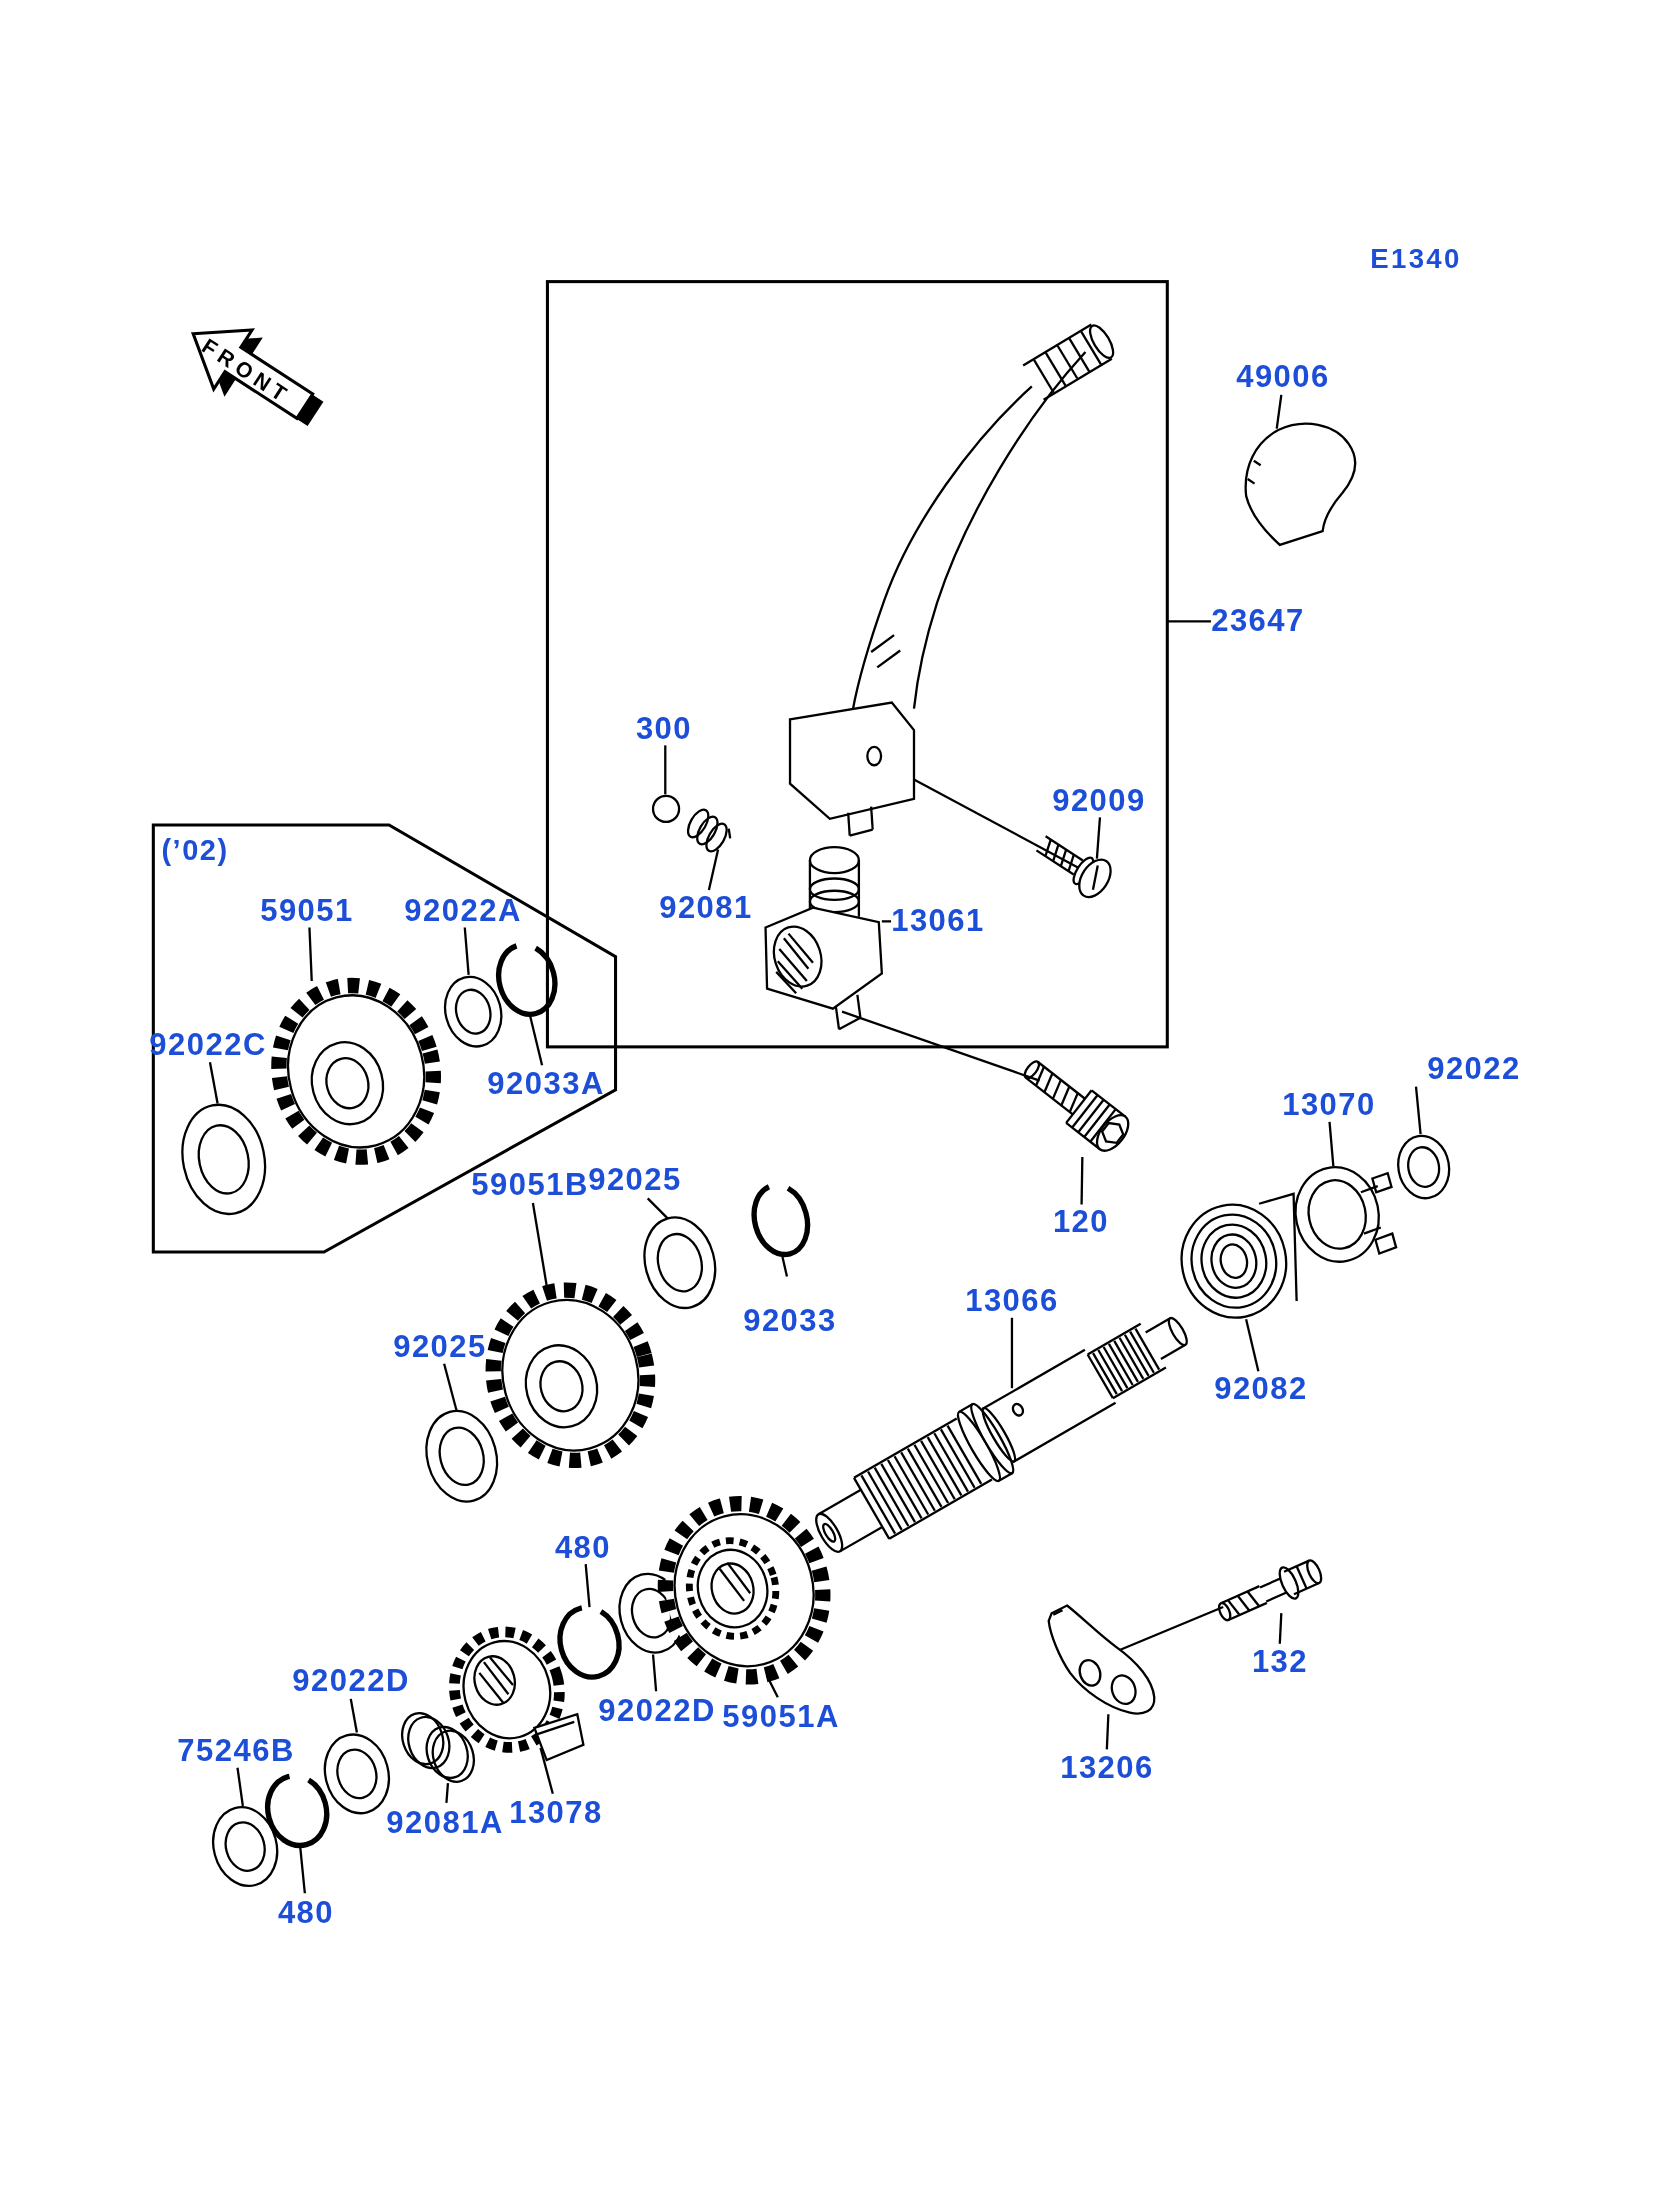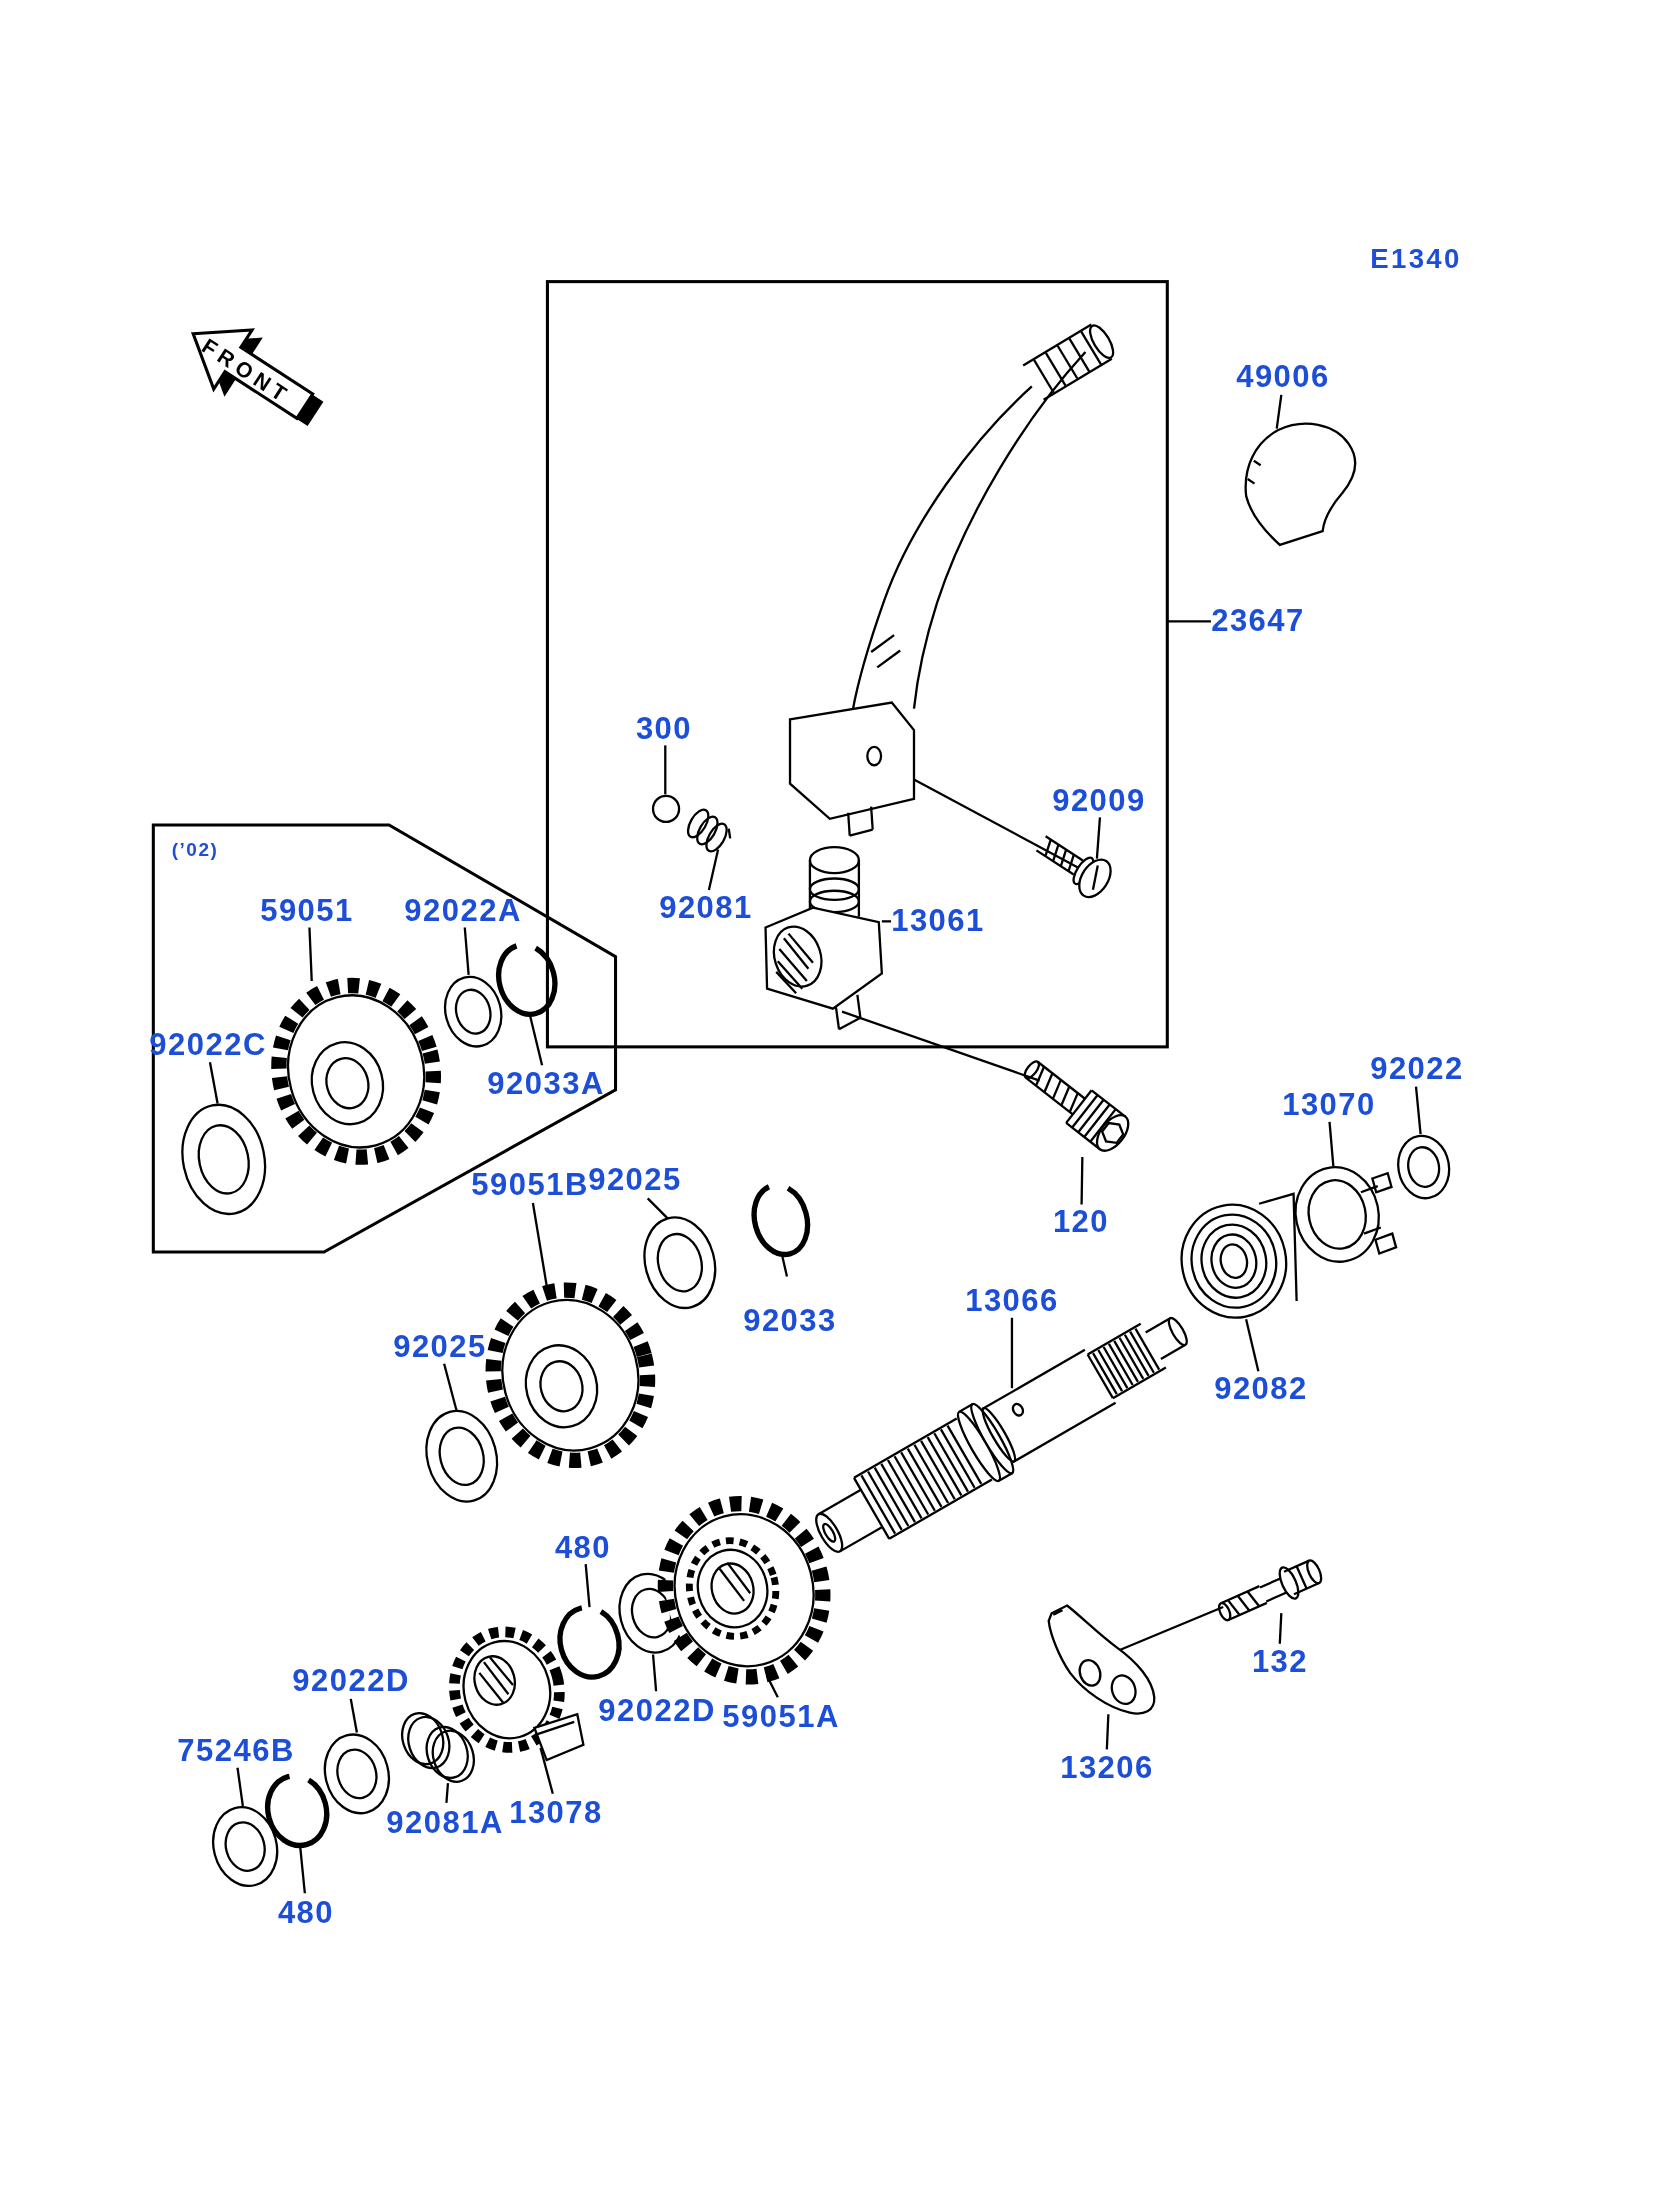--- a/index.html
+++ b/index.html
@@ -11,21 +11,21 @@
     position:absolute;
     transform:translate(-50%,-50%);
     font-family:"Liberation Sans", sans-serif;
     font-weight:bold;
     font-size:31px;
     letter-spacing:1.5px;
     color:#1d4ed8;
     white-space:nowrap;
   }
   .code-label{font-size:27.6px;letter-spacing:2.3px;}
-  .variant-label{font-size:19px;}
+  .variant-label{font-size:29px;}
   .front-label{
     position:absolute;
     transform:translate(-50%,-50%) rotate(33deg);
     font-family:"Liberation Sans", sans-serif;
     font-weight:bold;
     font-size:21.4px;
     letter-spacing:5.4px;
     color:#000;
   }
 </style>
@@ -359,21 +359,21 @@
 <div class="plabel" style="left:307px;top:911px;">59051</div>
 <div class="plabel" style="left:463px;top:911px;">92022A</div>
 <div class="plabel" style="left:208px;top:1045px;">92022C</div>
 <div class="plabel" style="left:546px;top:1084px;">92033A</div>
 <div class="plabel" style="left:530px;top:1185px;">59051B</div>
 <div class="plabel" style="left:635px;top:1180px;">92025</div>
 <div class="plabel" style="left:790px;top:1293px;margin-top:28px;">92033</div>
 <div class="plabel" style="left:440px;top:1347px;">92025</div>
 <div class="plabel" style="left:1012px;top:1301px;">13066</div>
 <div class="plabel" style="left:1329px;top:1105px;">13070</div>
-<div class="plabel" style="left:1417px;top:1069px;text-align:center;">92022</div>
+<div class="plabel" style="left:1474px;top:1069px;text-align:center;">92022</div>
 <div class="plabel" style="left:1081px;top:1222px;">120</div>
 <div class="plabel" style="left:1261px;top:1389px;">92082</div>
 <div class="plabel" style="left:1280px;top:1662px;">132</div>
 <div class="plabel" style="left:1107px;top:1768px;">13206</div>
 <div class="plabel" style="left:583px;top:1548px;">480</div>
 <div class="plabel" style="left:351px;top:1681px;">92022D</div>
 <div class="plabel" style="left:236px;top:1751px;">75246B</div>
 <div class="plabel" style="left:306px;top:1913px;">480</div>
 <div class="plabel" style="left:445px;top:1823px;">92081A</div>
 <div class="plabel" style="left:556px;top:1813px;">13078</div>

